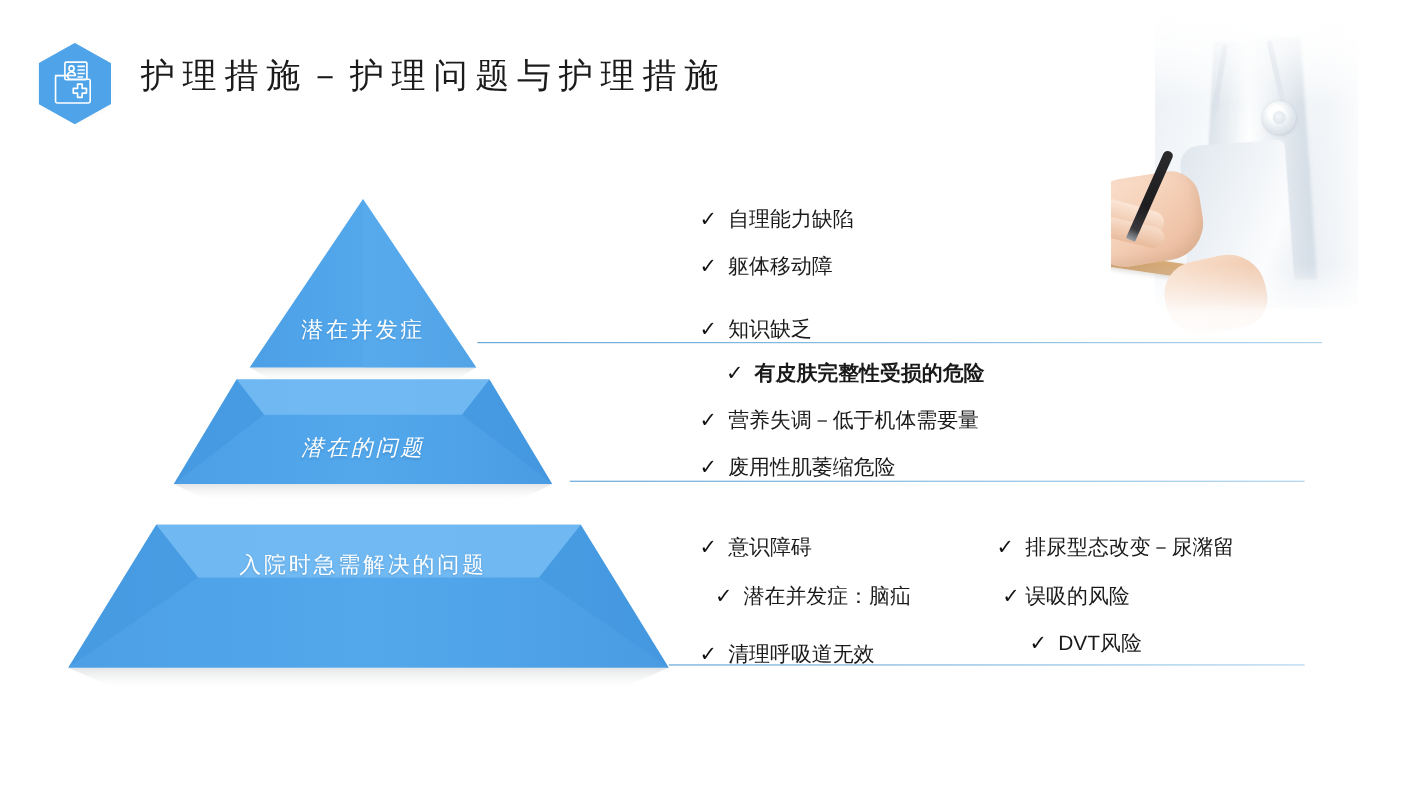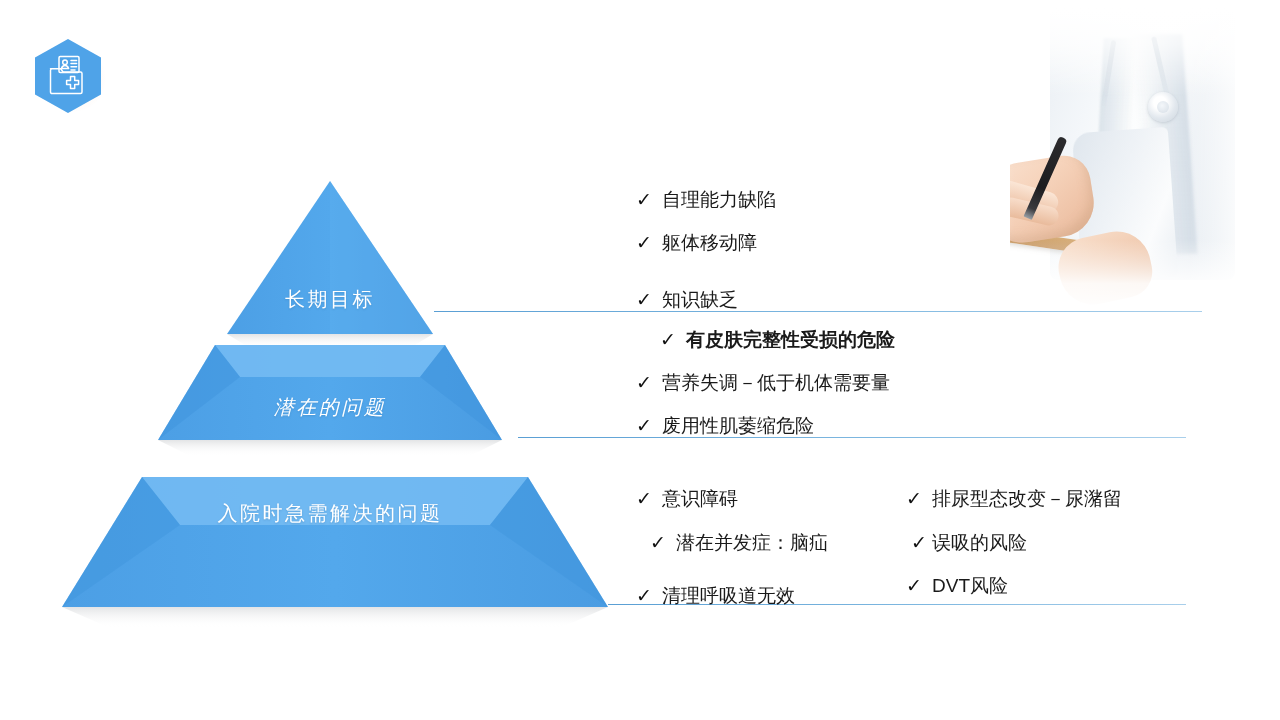--- a/index.html
+++ b/index.html
@@ -287,20 +287,21 @@
           <circle cx="17" cy="7.2" r="2.3"></circle>
           <path d="M13.4 13.6c0.5-2.1 2-3.2 3.6-3.2s3.1 1.1 3.6 3.2z"></path>
           <path d="M23 5.4h5.6M23 8.6h5.6M23 11.8h5.6M23 15h4"></path>
           <path d="M2.5 13.8h10.2l2.4 3.2h17.4c0.8 0 1.5 0.7 1.5 1.5v18.6c0 0.8-0.7 1.5-1.5 1.5H4c-0.8 0-1.5-0.7-1.5-1.5V15.3c0-0.8 0.7-1.5 1.5-1.5z"></path>
           <path d="M18.6 25.4h3.9v-3.9h4.2v3.9h3.9v4.2h-3.9v3.9h-4.2v-3.9h-3.9z"></path>
         </g>
       </svg>
     </div>
   </div>
 
+  <div class="page-title">护理措施－护理问题与护理措施</div>
 
   <div class="photo">
     <div class="coat-body"></div>
     <div class="coat-lapel-l"></div>
     <div class="coat-lapel-r"></div>
     <div class="stetho-tube-l"></div>
     <div class="stetho-tube-r"></div>
     <div class="stetho-bell"></div>
     <div class="coat-button"></div>
 
@@ -359,21 +360,21 @@
       </g>
 
       <g>
         <polygon points="142,477 528,477 608,607 62,607" fill="url(#gBody)"></polygon>
         <polygon points="142,477 528,477 490,525 180,525" fill="#76BCF3" opacity="0.85"></polygon>
         <polygon points="142,477 180,525 62,607" fill="#3E93DC" opacity="0.42"></polygon>
         <polygon points="528,477 490,525 608,607" fill="#3E93DC" opacity="0.42"></polygon>
       </g>
     </svg>
 
-    <div class="tier-label tier1-label">长期目标</div>
+    <div class="tier-label tier1-label">潜在并发症</div>
     <div class="tier-label tier2-label">潜在的问题</div>
     <div class="tier-label tier3-label">入院时急需解决的问题</div>
   </div>
 
   <div class="divider" style="left:434px; top:311px; width:768px;"></div>
   <div class="divider" style="left:518px; top:437px; width:668px;"></div>
   <div class="divider" style="left:608px; top:604px; width:578px;"></div>
 
   <div>
     <div class="bullet" style="left:636px; top:190px;">
@@ -409,18 +410,18 @@
     <div class="bullet" style="left:636px; top:586px;">
       <span class="check">✓</span><span>清理呼吸道无效</span>
     </div>
 
     <div class="bullet" style="left:906px; top:489px;">
       <span class="check">✓</span><span>排尿型态改变－尿潴留</span>
     </div>
     <div class="bullet" style="left:906px; top:533px;text-align:center;">
       <span class="check">✓</span><span>误吸的风险</span>
     </div>
-    <div class="bullet" style="left:906px; top:576px;">
+    <div class="bullet" style="left:936px; top:576px;">
       <span class="check">✓</span><span>DVT风险</span>
     </div>
   </div>
 
 </div>
 
 </body></html>

